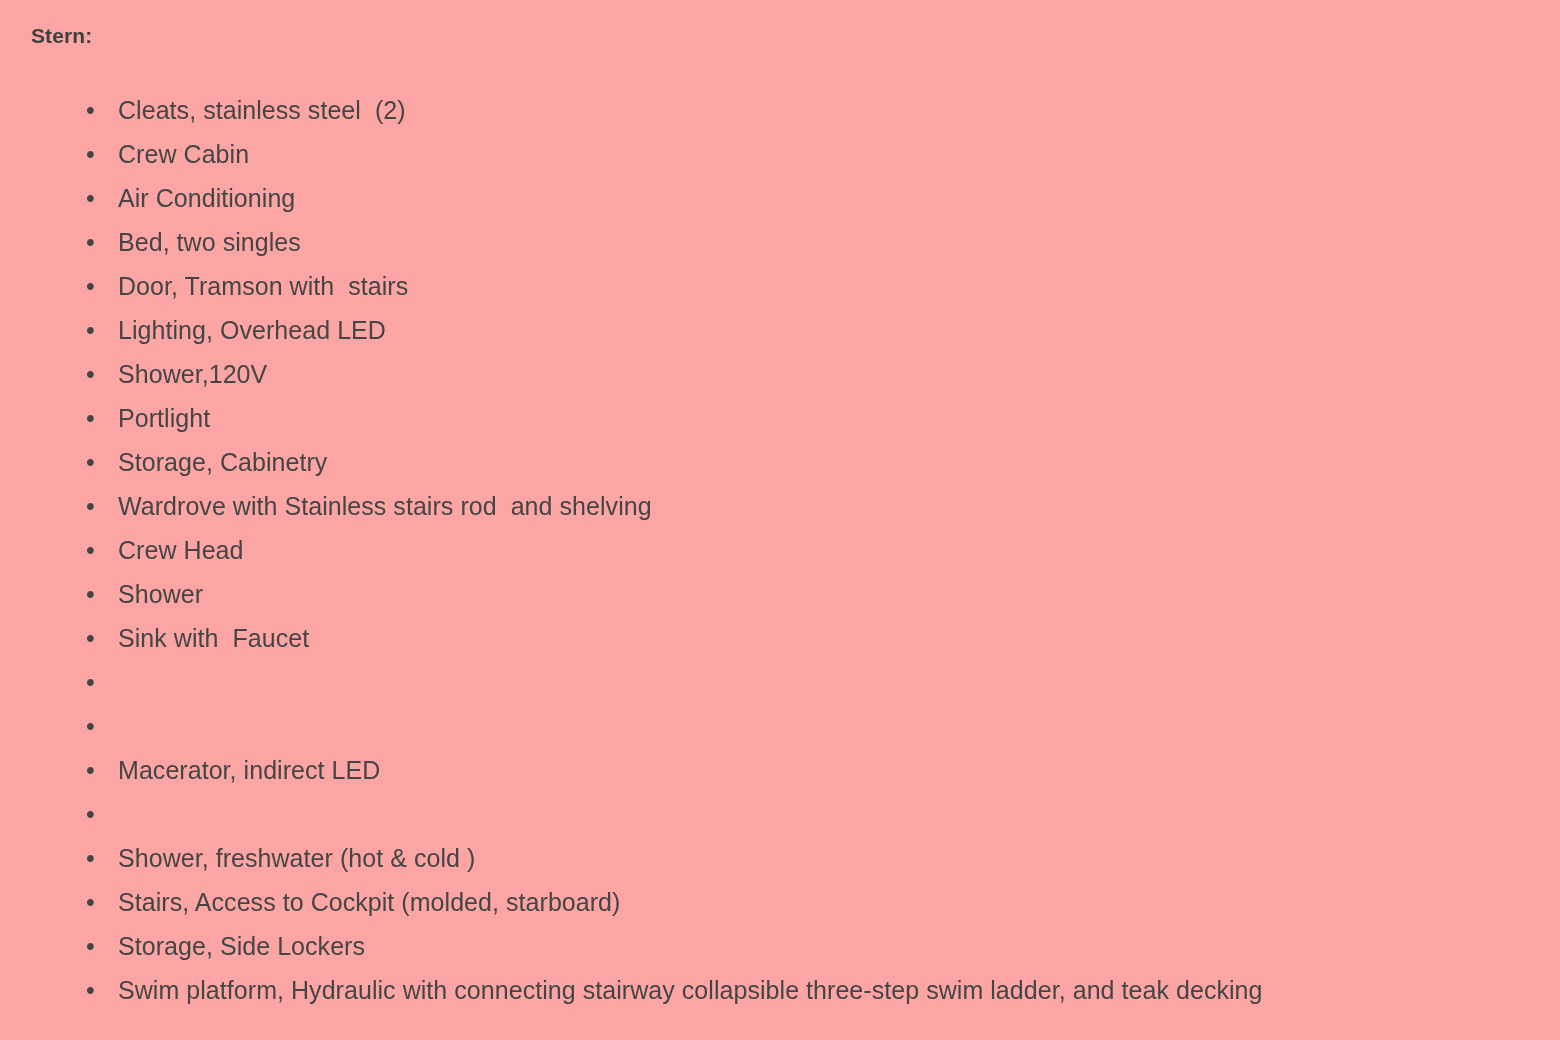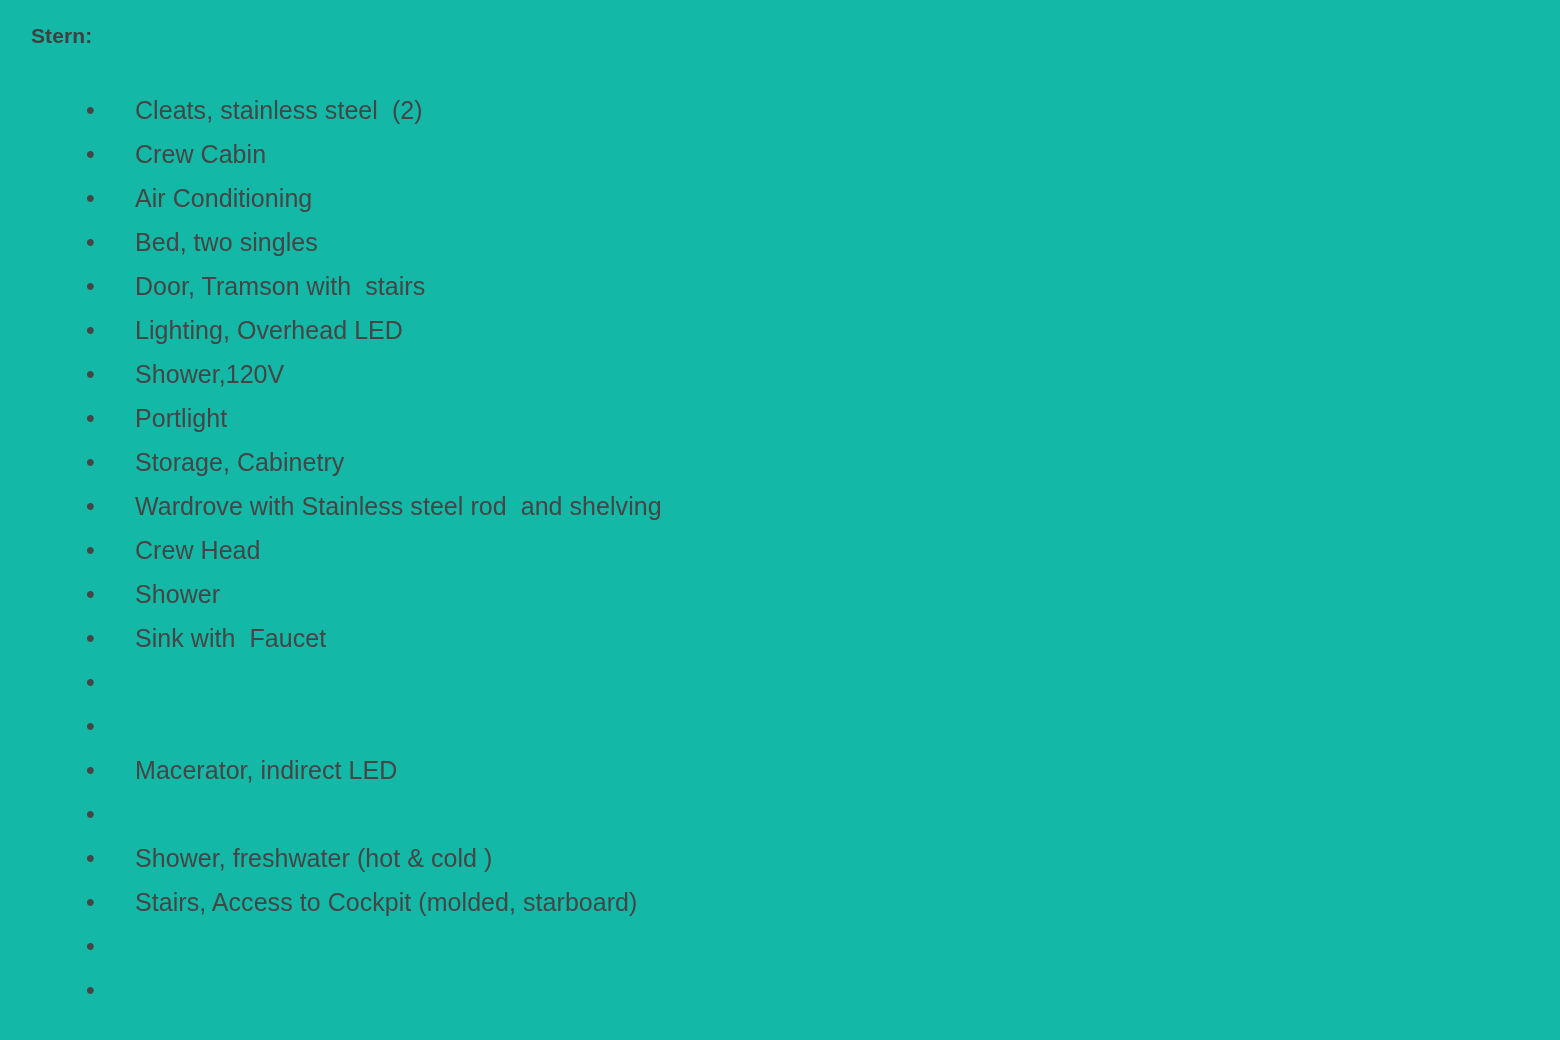--- a/index.html
+++ b/index.html
@@ -12,21 +12,21 @@
     width: 1560px;
     height: 1040px;
     overflow: hidden;
     font-family: "Liberation Sans", "DejaVu Sans", sans-serif;
     -webkit-font-smoothing: antialiased;
   }
   .page {
     position: relative;
     width: 1560px;
     height: 1040px;
-    background: #14b8a6;
+    background: #fca5a5;
     box-sizing: border-box;
     padding: 0;
   }
   .section-heading {
     position: absolute;
     left: 31px;
     top: 22px;
     font-size: 21px;
     font-weight: 700;
     color: #404040;
@@ -59,47 +59,46 @@
     top: 0;
     width: 12px;
     height: 44px;
     line-height: 44px;
     font-size: 25px;
     color: #454545;
     text-align: left;
   }
   .spec-item .spec-text {
     display: inline;
-    margin-left: 17px;
   }
 </style>
 </head>
 <body>
 
 <div class="page">
 
   <div class="section-heading">Stern:</div>
 
   <ul class="spec-list">
       <li class="spec-item"><span class="bullet">•</span><span class="spec-text">Cleats, stainless steel  (2)</span></li>
       <li class="spec-item"><span class="bullet">•</span><span class="spec-text">Crew Cabin</span></li>
       <li class="spec-item"><span class="bullet">•</span><span class="spec-text">Air Conditioning</span></li>
       <li class="spec-item"><span class="bullet">•</span><span class="spec-text">Bed, two singles</span></li>
       <li class="spec-item"><span class="bullet">•</span><span class="spec-text">Door, Tramson with  stairs</span></li>
       <li class="spec-item"><span class="bullet">•</span><span class="spec-text">Lighting, Overhead LED</span></li>
       <li class="spec-item"><span class="bullet">•</span><span class="spec-text">Shower,120V</span></li>
       <li class="spec-item"><span class="bullet">•</span><span class="spec-text">Portlight</span></li>
       <li class="spec-item"><span class="bullet">•</span><span class="spec-text">Storage, Cabinetry</span></li>
-      <li class="spec-item"><span class="bullet">•</span><span class="spec-text">Wardrove with Stainless steel rod  and shelving</span></li>
+      <li class="spec-item"><span class="bullet">•</span><span class="spec-text">Wardrove with Stainless stairs rod  and shelving</span></li>
       <li class="spec-item"><span class="bullet">•</span><span class="spec-text">Crew Head</span></li>
       <li class="spec-item"><span class="bullet">•</span><span class="spec-text">Shower</span></li>
       <li class="spec-item"><span class="bullet">•</span><span class="spec-text">Sink with  Faucet</span></li>
       <li class="spec-item"><span class="bullet">•</span></li>
       <li class="spec-item"><span class="bullet">•</span></li>
       <li class="spec-item"><span class="bullet">•</span><span class="spec-text">Macerator, indirect LED</span></li>
       <li class="spec-item"><span class="bullet">•</span></li>
       <li class="spec-item"><span class="bullet">•</span><span class="spec-text">Shower, freshwater (hot &amp; cold )</span></li>
       <li class="spec-item"><span class="bullet">•</span><span class="spec-text">Stairs, Access to Cockpit (molded, starboard)</span></li>
-      <li class="spec-item"><span class="bullet">•</span></li>
-      <li class="spec-item"><span class="bullet">•</span></li>
+      <li class="spec-item"><span class="bullet">•</span><span class="spec-text">Storage, Side Lockers</span></li>
+      <li class="spec-item"><span class="bullet">•</span><span class="spec-text">Swim platform, Hydraulic with connecting stairway collapsible three-step swim ladder, and teak decking</span></li>
     </ul>
 
 </div>
 
 </body></html>

